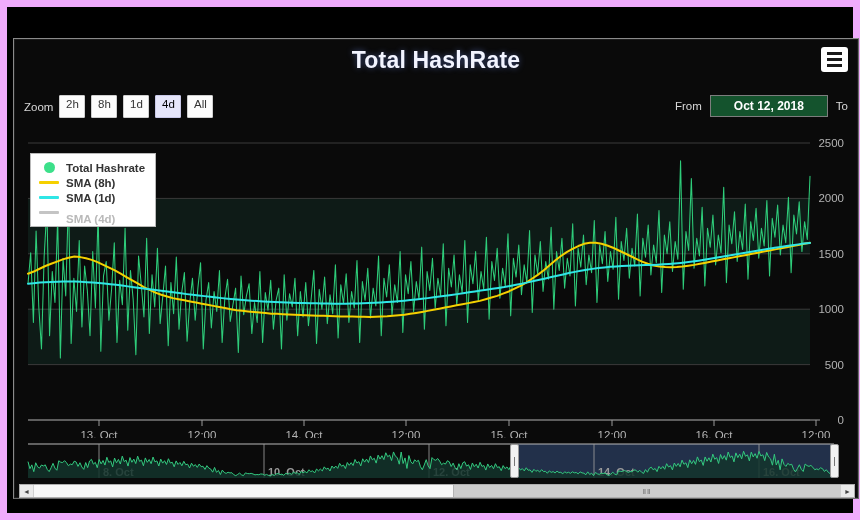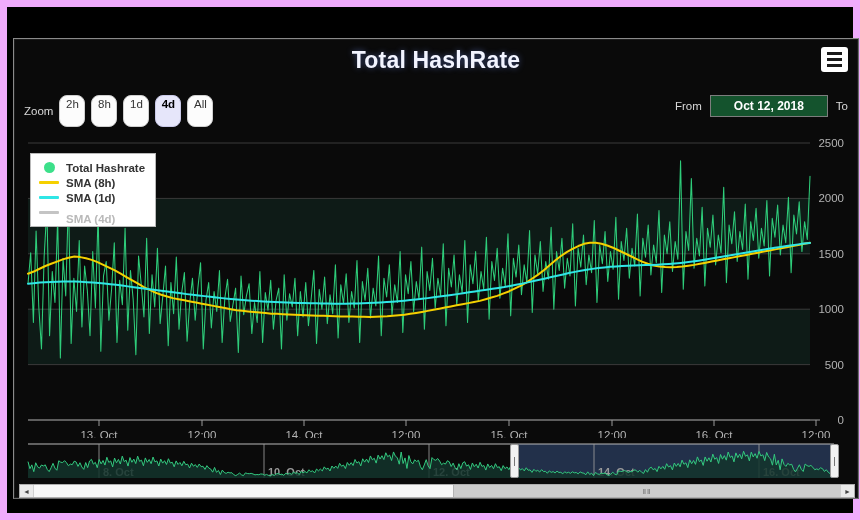--- a/index.html
+++ b/index.html
@@ -52,32 +52,32 @@
     gap:3px;
     cursor:pointer;
   }
   #menu-button span { display:block; width:15px; height:3px; background:#1a1a1a; }
 
   
   #rangebar { position:absolute; left:0; right:0; top:56px; height:30px; }
   #zoom-group { position:absolute; left:10px; top:0; display:flex; align-items:center; gap:6px; }
   .rs-label { color:#d8d8d8; font-size:11.5px; }
   .rs-btn {
-    min-width:26px; height:32px;
+    min-width:26px; height:23px;
     padding:0 5px;
     background:#fcfcfc;
     border:1px solid #cfcfcf;
-    border-radius:8px;
+    border-radius:1px;
     color:#333;
     font-size:11.5px;
     line-height:17px;
     text-align:center;
     cursor:pointer;
   }
-  .rs-btn.selected { background:#e6e6fa; color:#000; font-weight:bold; border-color:#c9c9e8; }
+  .rs-btn.selected { background:#e6e6fa; color:#000; font-weight:normal; border-color:#c9c9e8; }
 
   #daterange { position:absolute; right:10px; top:0; display:flex; align-items:center; gap:8px;justify-content:flex-end; }
   .dr-label { color:#d8d8d8; font-size:11.5px; }
   .dr-input {
     width:118px; height:22px;
     background:#14532d;
     border:1px solid #7d7d7d;
     color:#fff;
     font-size:12px;
     font-weight:bold;

